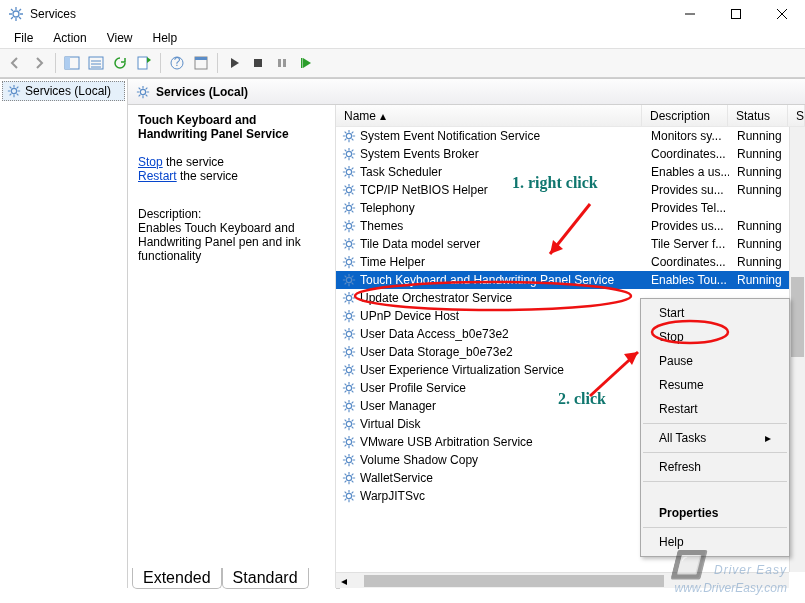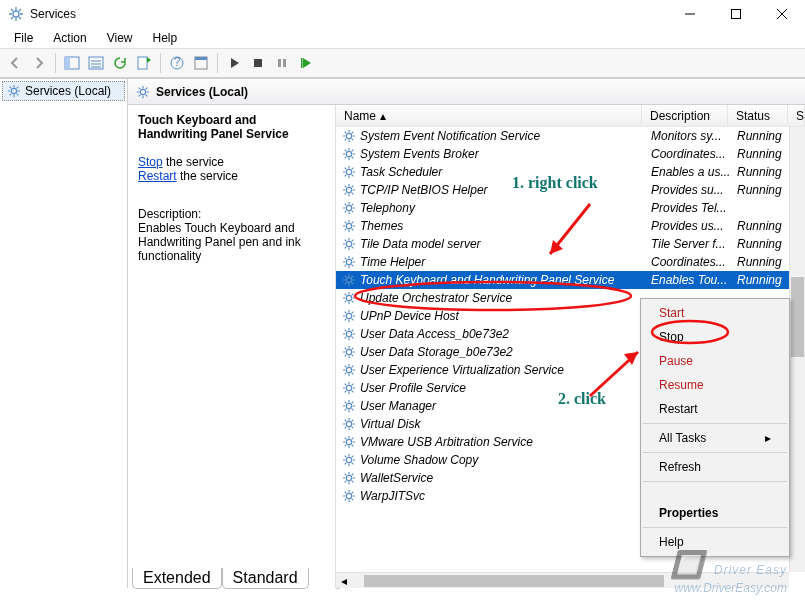--- a/index.html
+++ b/index.html
@@ -38,40 +38,40 @@
   .c-name { flex: 1; gap:4px; }
   .c-desc { width: 86px; }
   .c-status { width: 60px; }
   .c-st { width: 8px; }
 
   .colhdr { background: linear-gradient(#fdfdfd,#f0f0f0); }
   .colhdr div { font-weight: normal; }
   .colhdr .sort-ind { flex:1; justify-content:center; }
 
   .svc-list { flex: 1; overflow: hidden; }
-  .row { display: flex; height: 18px; font-style: italic; }
+  .row { display: flex; height: 18px; }
   .row .c-name { padding-left: 6px; gap:4px; display:flex; align-items:center; white-space:nowrap; overflow:hidden; }
   .row .c-desc, .row .c-status, .row .c-st { display:flex; align-items:center; padding: 0 8px; white-space:nowrap; overflow:hidden; }
   .row.selected { background: #0a64c8; color: #fff; }
   .row.selected .c-name span, .row.selected .c-desc, .row.selected .c-status { color:#fff; }
 
   .gear-icon { width: 14px; height: 14px; flex-shrink:0; }
 
   .tabs { height: 20px; border-top: 1px solid #ccc; display: flex; padding-left: 4px; }
   .tab { padding: 1px 10px; border: 1px solid #bbb; border-top: none; background: #fff; border-radius: 0 0 5px 5px; margin-right: 0; font-size:16px; }
 
   .scrollbar-v { position:absolute; right:0; top:22px; bottom:16px; width:16px; background:#f1f1f1; border-left:1px solid #e0e0e0; }
   .scrollbar-v .thumb { position:absolute; left:1px; right:1px; top:150px; height:80px; background:#c2c2c2; }
   .scrollbar-h { position:absolute; left:0; right:16px; bottom:0; height:16px; background:#f1f1f1; border-top:1px solid #e0e0e0; display:flex; align-items:center; }
   .scrollbar-h .thumb { margin-left:12px; width:300px; height:12px; background:#c2c2c2; }
   .scroll-btn { width:16px; height:16px; display:flex;align-items:center;justify-content:center; }
 
   .ctx-menu { position:absolute; left:640px; top:298px; width:150px; background:#f2f2f2; border:1px solid #aaa; box-shadow:2px 2px 4px rgba(0,0,0,.25); padding:2px; z-index:5; }
   .ctx-menu .itm { padding:5px 16px; font-size:12px; }
-  .ctx-menu .itm.disabled { color:#b91c1c; }
+  .ctx-menu .itm.disabled { color:#000000; }
   .ctx-menu .itm.bold { font-weight:bold;margin-top:19px; }
   .ctx-menu hr { border:none; border-top:1px solid #d0d0d0; margin:2px 0; }
   .ctx-menu .sub { float:right; }
 
   .annot { position:absolute; color:#0f766e; font-weight:bold; font-family:"Comic Sans MS",cursive; font-size:16px; z-index:6; }
   
   .watermark { position:absolute; right:18px; bottom:8px; text-align:right; color:#6f97c1; opacity:.55; font-style:italic; z-index:7; pointer-events:none;}
   .watermark .big { font-size:27px; letter-spacing:1px; }
   .watermark .small { font-size:12px; }
 

